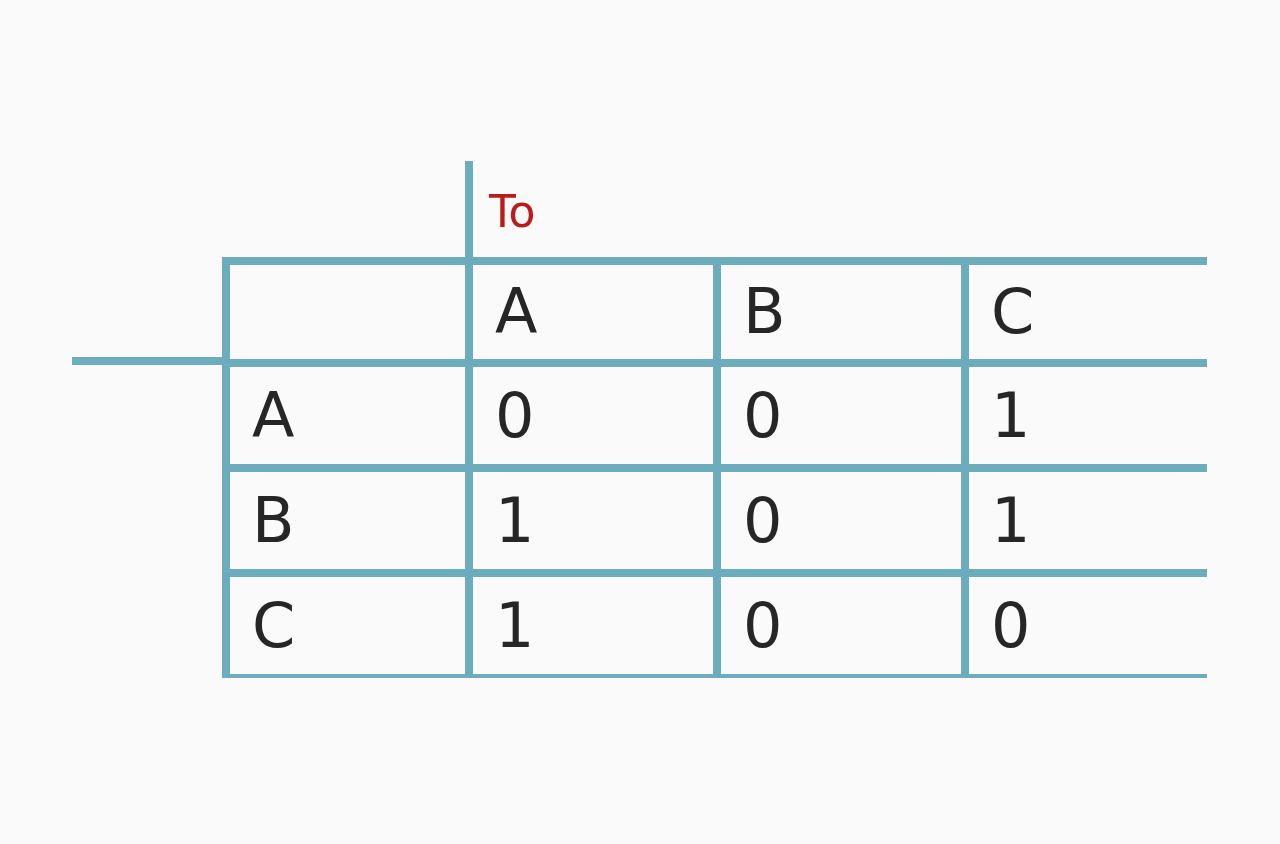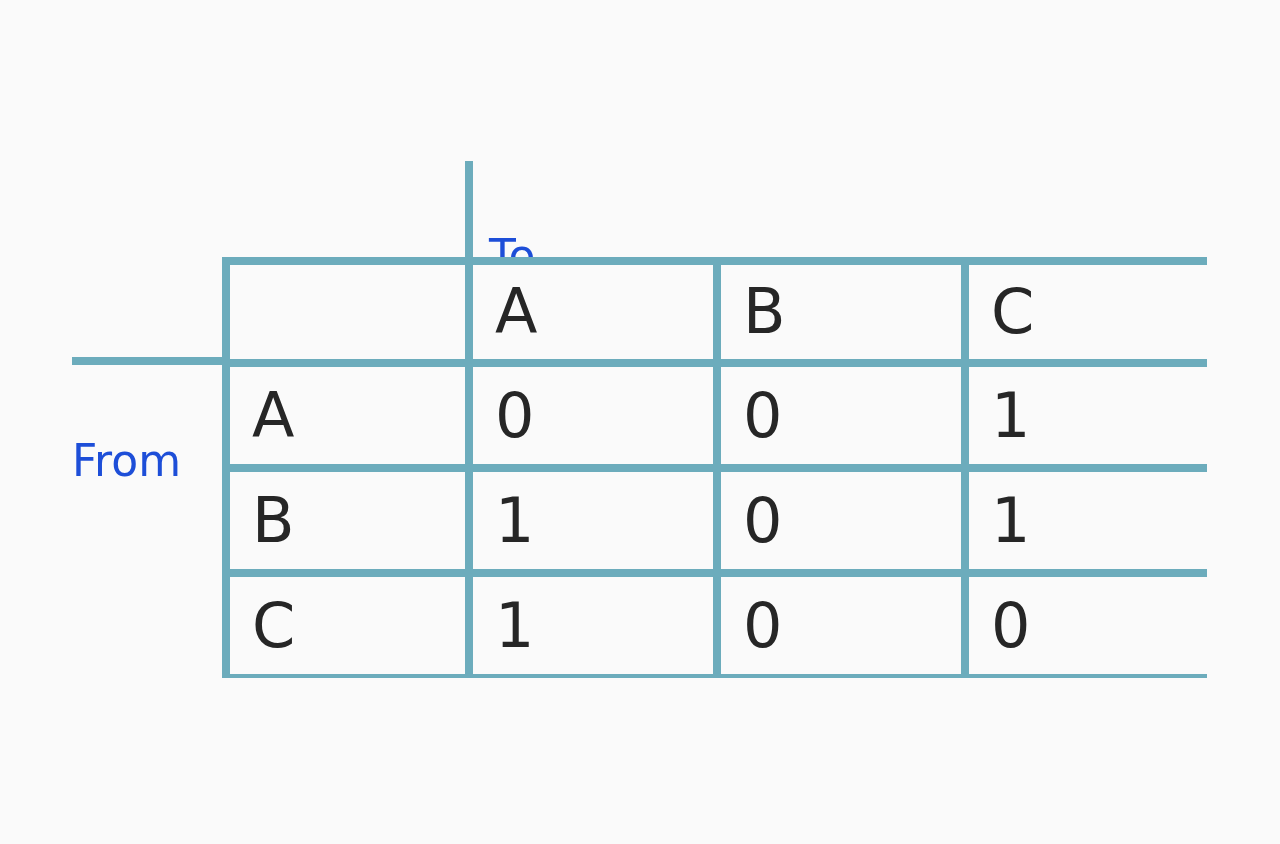--- a/index.html
+++ b/index.html
@@ -38,27 +38,26 @@
   .guide-horizontal {
     left: 72px;
     top: 357px;
     width: 160px;
     height: 8px;
   }
 
   
   .axis-caption {
     position: absolute;
-    color: #1d4ed8;
+    color: #b91c1c;
     font-size: 44px;
     line-height: 1;
     font-weight: 400;
     white-space: nowrap;
     letter-spacing: 0px;
-    margin-top: 44px;
   }
   .caption-to {
     left: 489px;
     top: 190px;
   }
   .caption-from {
     left: 72px;
     top: 395px;
   }
 
@@ -117,21 +116,20 @@
 <body>
 
 <div id="stage">
 
   <div class="guide guide-vertical"></div>
 
   <div class="guide guide-horizontal"></div>
 
   <div class="axis-caption caption-to">To</div>
 
-  <div class="axis-caption caption-from">From</div>
 
   <div class="matrix-wrap">
     <table class="matrix">
       <colgroup>
         <col class="col-stub">
         <col class="col-data">
         <col class="col-data">
         <col class="col-data">
       </colgroup>
       <tbody>

